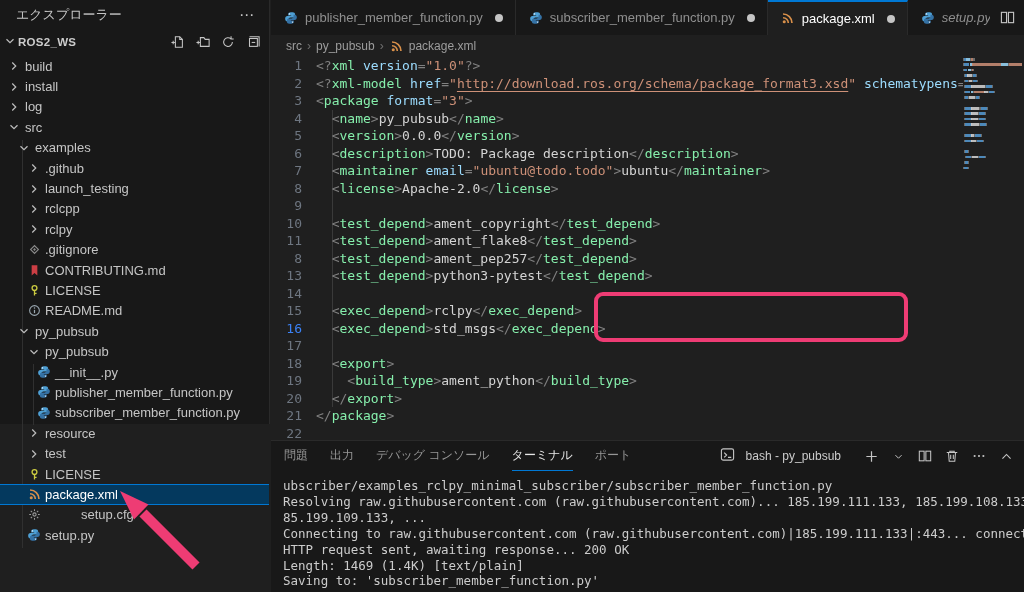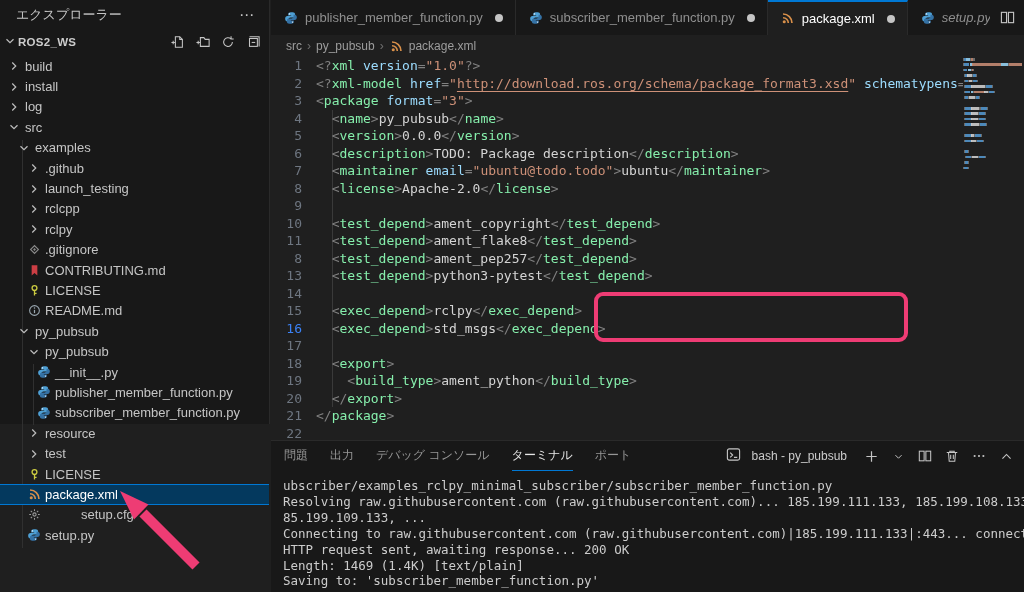--- a/index.html
+++ b/index.html
@@ -51,21 +51,21 @@
   .mm-row { height:2.6px; margin-bottom:2.85px; overflow:hidden; white-space:nowrap; font-size:0; }
   .mm-row i { display:inline-block; height:2.6px; opacity:.85; }
 
   
   .panel { position:absolute; left:271px; right:0; top:440px; bottom:0; background:#181818; border-top:1px solid #2a2a2a; }
   .panel-header { height:30px; display:flex; align-items:center; padding:0 10px 0 13px; }
   .panel-tabs { display:flex; gap:22px; height:100%; align-items:center; }
   .panel-tab { font-size:12px; color:#969696; height:100%; display:flex; align-items:center; cursor:pointer; border-bottom:1px solid transparent; }
   .panel-tab.active { color:#e7e7e7; border-bottom:1px solid var(--accent); }
   .panel-right { margin-left:auto; display:flex; align-items:center; gap:10px; }
-  .shell-label { font-size:12px; color:#cccccc; margin-right:6px; }
+  .shell-label { font-size:12px; color:#cccccc; margin-right:12px; }
   .terminal { position:absolute; left:12px; right:0; top:37px; bottom:0; font-family:"DejaVu Sans Mono","Liberation Mono",monospace; font-size:12.5px; line-height:15.9px; color:#cccccc; white-space:pre; overflow:hidden; }
 
   
   .hlbox { position:absolute; left:594px; top:292px; width:314px; height:50px; border:4px solid var(--annotation); border-radius:9px; pointer-events:none; z-index:9; }
   .arrow-svg { position:absolute; left:0; top:0; width:1024px; height:592px; pointer-events:none; z-index:9; }
 </style>
 </head>
 <body>
 
 <div id="app">

